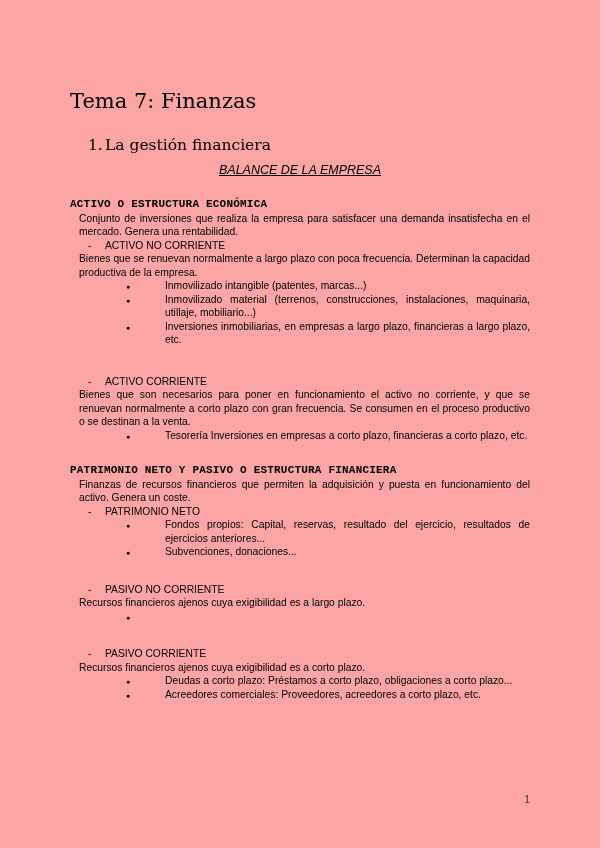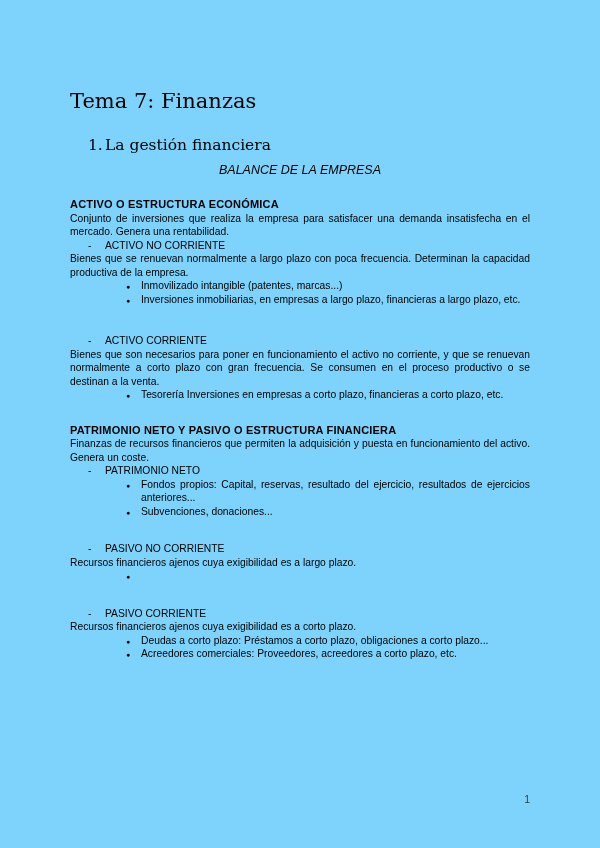--- a/index.html
+++ b/index.html
@@ -13,21 +13,21 @@
     position: relative;
     overflow: hidden;
     font-family: "Liberation Sans", sans-serif;
     color: #000000;
   }
   .page {
     position: absolute;
     inset: 0;
     box-sizing: border-box;
     padding: 88px 70px 0 70px;
-    background: #7dd3fc;
+    background: #fca5a5;
   }
   .doc-title {
     font-family: "DejaVu Serif", serif;
     font-size: 21px;
     line-height: 26px;
     font-weight: 400;
     margin: 0 0 22px 0;
   }
   .list-heading {
     display: flex;
@@ -40,47 +40,51 @@
   .list-heading .num {
     width: 17px;
     flex: 0 0 17px;
   }
   .doc-subtitle {
     font-style: italic;
     font-size: 12.5px;
     line-height: 15px;
     text-align: center;
     margin: 0 0 20px 0;
+    text-decoration: underline;
   }
   .block-heading {
     font-weight: bold;
     font-size: 11px;
     letter-spacing: 0.2px;
     line-height: 13.5px;
+    font-family: Liberation Mono, monospace;
   }
   .para {
     font-size: 10.3px;
     line-height: 13.5px;
     text-align: justify;
+    margin-left: 9px;
   }
   .dash-item {
     display: flex;
     font-size: 10.3px;
     line-height: 13.5px;
     padding-left: 18px;
   }
   .dash-item .marker {
     width: 17px;
     flex: 0 0 17px;
   }
   .bullet-item {
     display: flex;
     font-size: 10.3px;
     line-height: 13.5px;
     padding-left: 56px;
+    gap: 24px;
   }
   .bullet-item .marker {
     width: 15px;
     flex: 0 0 15px;
     font-size: 7px;
     line-height: 13.5px;
     position: relative;
     top: 1px;
   }
   .bullet-item .txt {
@@ -122,20 +126,24 @@
     <span>ACTIVO NO CORRIENTE</span>
   </div>
   <div class="para">Bienes que se renuevan normalmente a largo plazo con poca frecuencia. Determinan la capacidad productiva de la empresa.</div>
 
   <div class="bullet-item">
     <span class="marker">●</span>
     <span class="txt">Inmovilizado intangible (patentes, marcas...)</span>
   </div>
   <div class="bullet-item">
     <span class="marker">●</span>
+    <span class="txt">Inmovilizado material (terrenos, construcciones, instalaciones, maquinaria, utillaje, mobiliario...)</span>
+  </div>
+  <div class="bullet-item">
+    <span class="marker">●</span>
     <span class="txt">Inversiones inmobiliarias, en empresas a largo plazo, financieras a largo plazo, etc.</span>
   </div>
 
   <div class="sp-28"></div>
 
   <div class="dash-item">
     <span class="marker">-</span>
     <span>ACTIVO CORRIENTE</span>
   </div>
   <div class="para">Bienes que son necesarios para poner en funcionamiento el activo no corriente, y que se renuevan normalmente a corto plazo con gran frecuencia. Se consumen en el proceso productivo o se destinan a la venta.</div>

